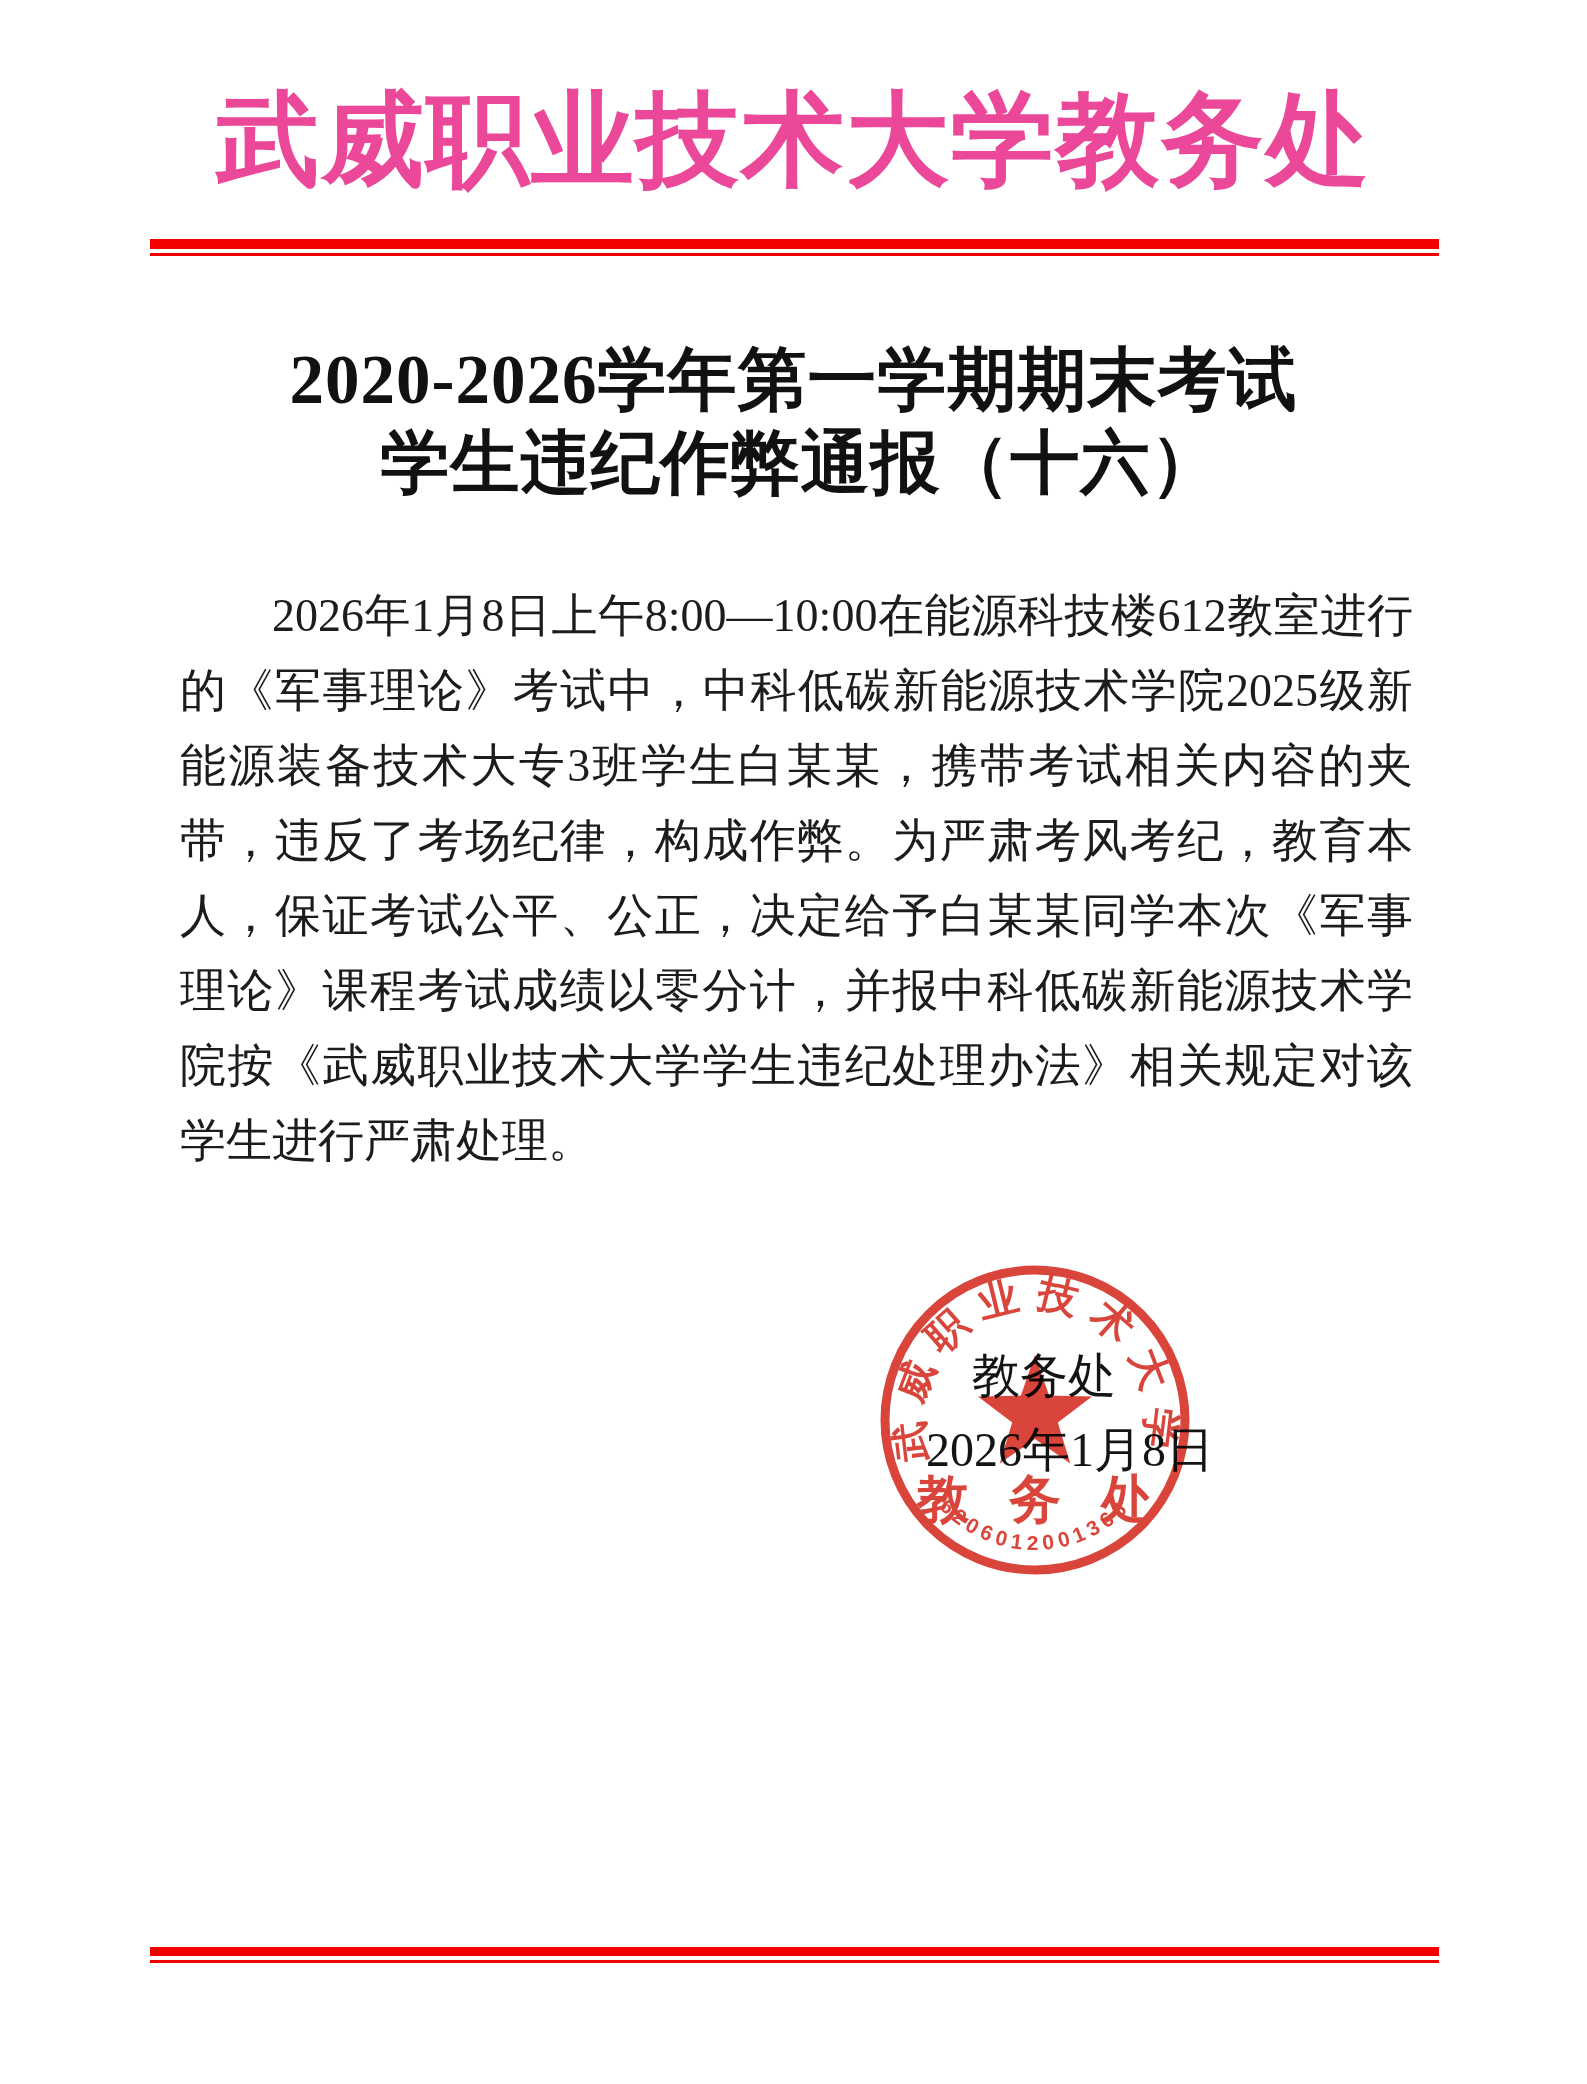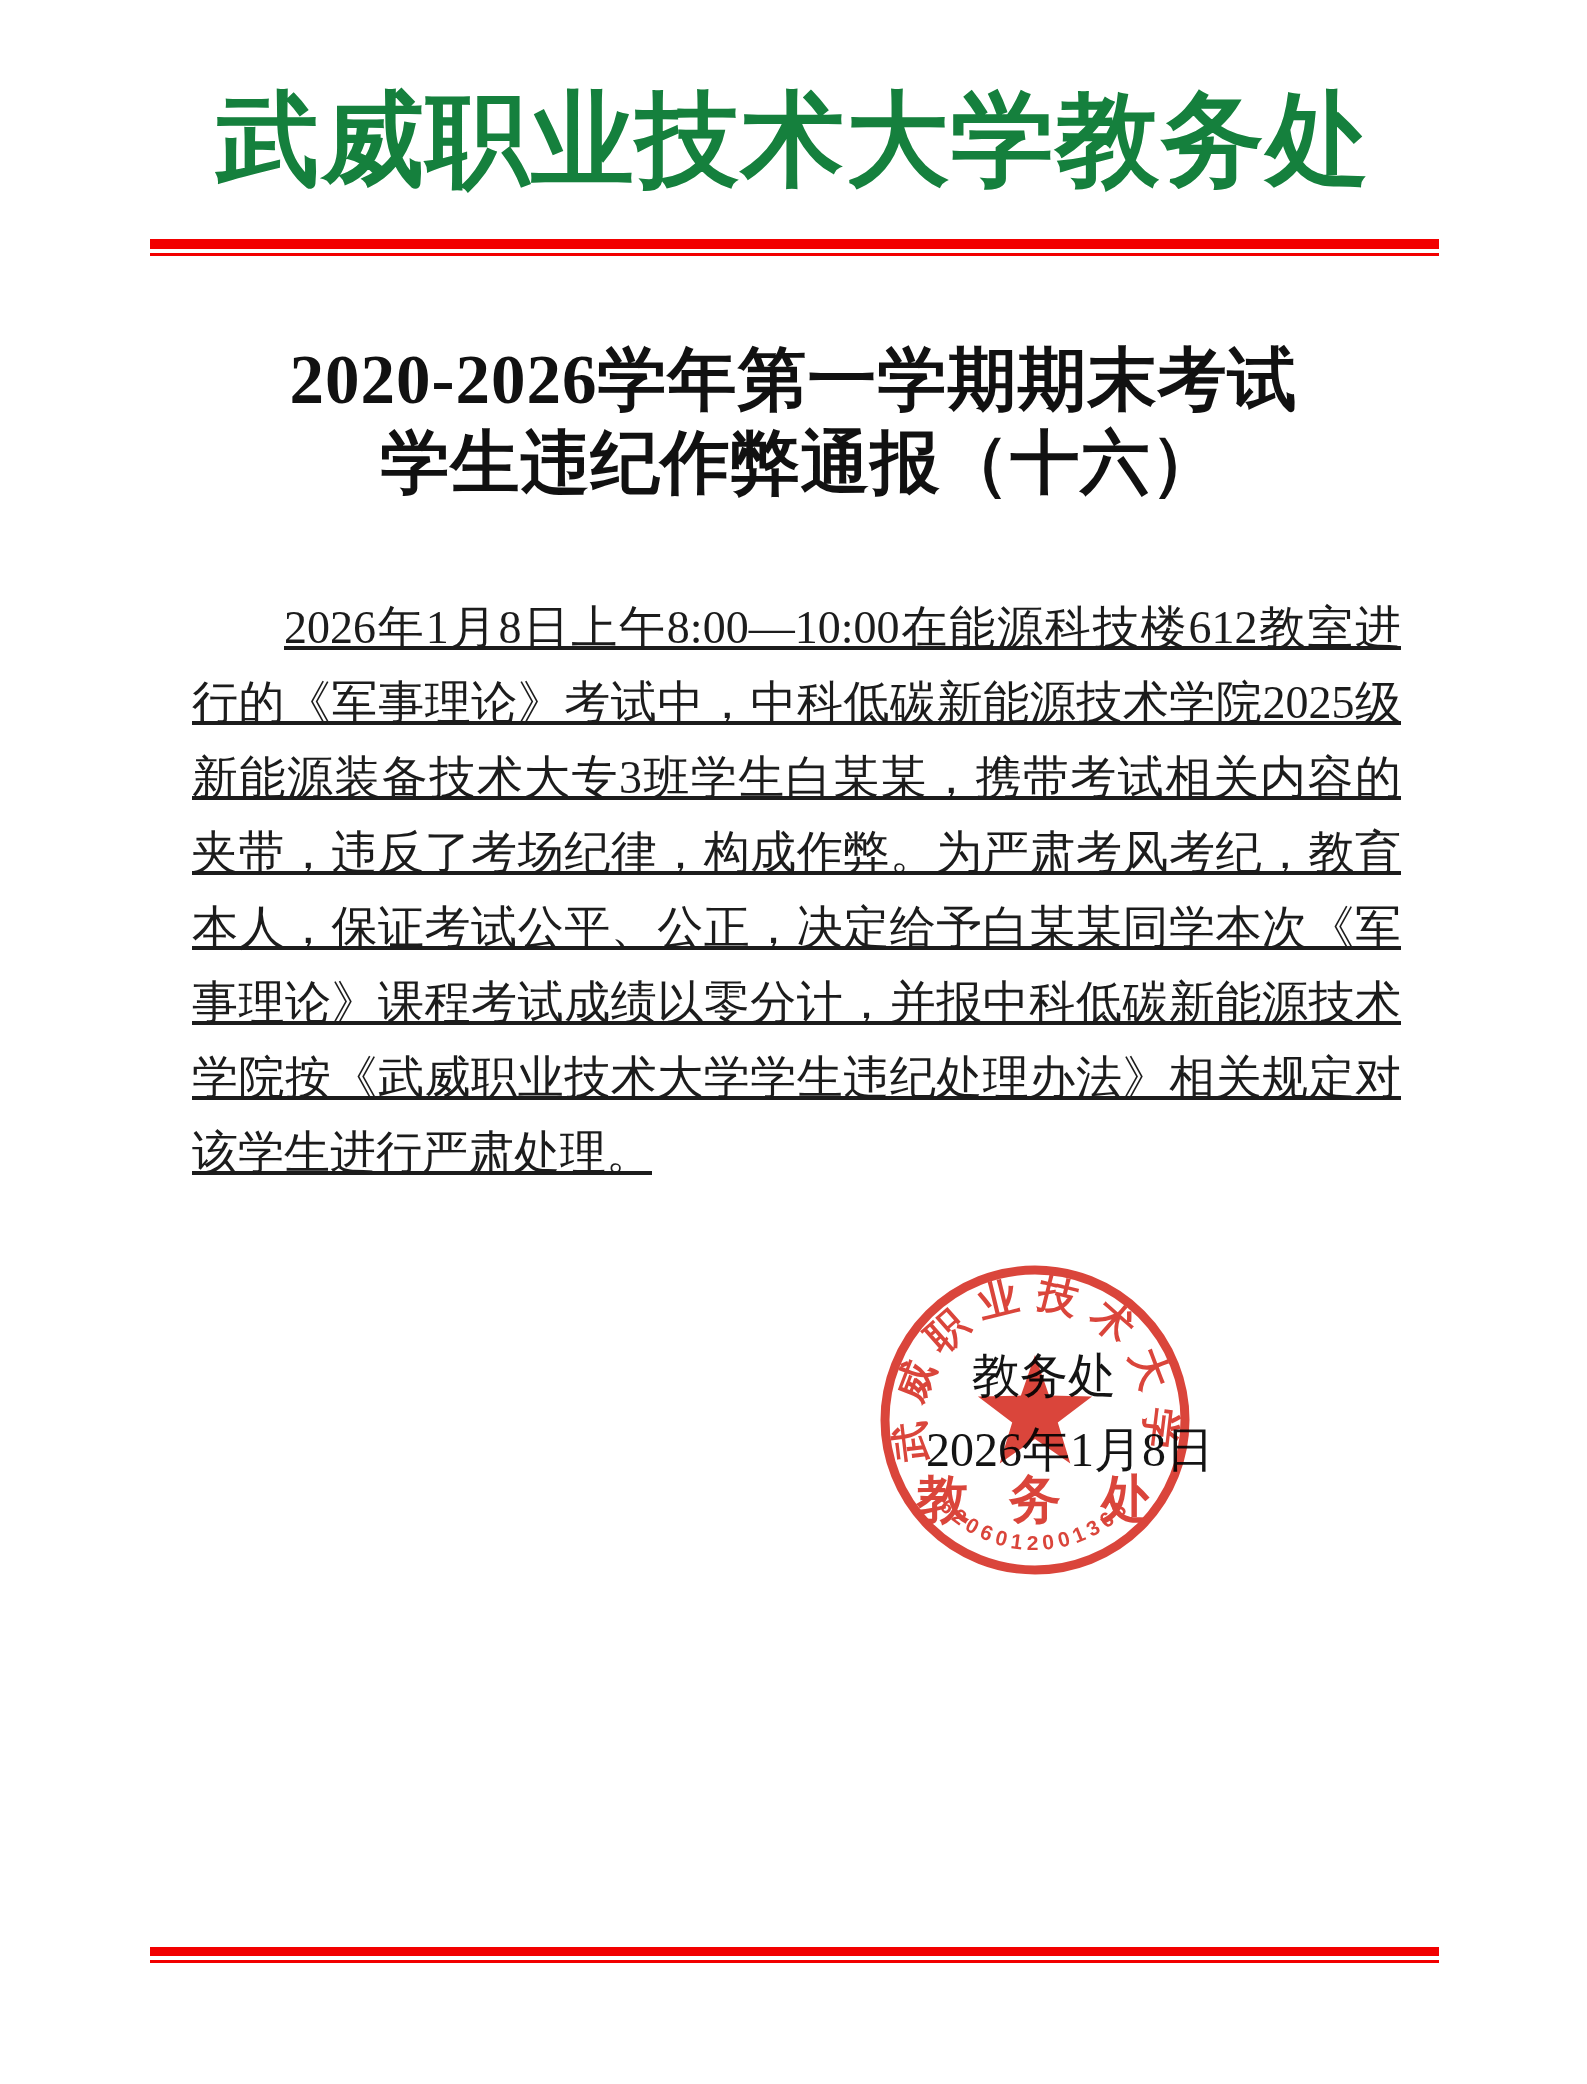--- a/index.html
+++ b/index.html
@@ -8,21 +8,21 @@
     font-family: "Liberation Serif", "DejaVu Serif", serif;
     color: #1c1c1c; overflow: hidden;
   }
   .page { position: absolute; inset: 0; background: #ffffff; }
 
   
   .letterhead {
     position: absolute; top: 74px; left: 0; width: 100%;
     text-align: center; margin: 0;
     font-size: 103px; font-weight: bold; letter-spacing: 2px;
-    color: #15803d; line-height: 1.3; white-space: nowrap;
+    color: #ec4899; line-height: 1.3; white-space: nowrap;
   }
   .rule { position: absolute; left: 150px; right: 148px; background: #f20000; }
   .rule.hdr-thick { top: 239px; height: 10px; }
   .rule.hdr-thin  { top: 253px; height: 3px;  }
   .rule.ftr-thick { top: 1947px; height: 9px; }
   .rule.ftr-thin  { top: 1960px; height: 3px; }
 
   
   .doc-title {
     position: absolute; left: 0; width: 100%; margin: 0;
@@ -31,21 +31,21 @@
   }
   .doc-title.line1 { top: 334px; }
   .doc-title.line2 { top: 417px; margin-left: 7px; }
 
   
   .body-text {
     position: absolute; top: 578px; left: 180px; width: 1233px;
     font-size: 46px; line-height: 75px; text-align: justify;
     color: #1c1c1c;
   }
-  .body-text p { margin: 12px; text-indent: 2em; text-decoration: underline; }
+  .body-text p { margin: 0; text-indent: 2em; }
 
   
   .sig-dept {
     position: absolute; top: 1344px; left: 972px;
     font-size: 48px; color: #141414; z-index: 2; white-space: nowrap;
   }
   .sig-date {
     position: absolute; top: 1418px; left: 926px;
     font-size: 48px; color: #141414; z-index: 2; white-space: nowrap;
   }

